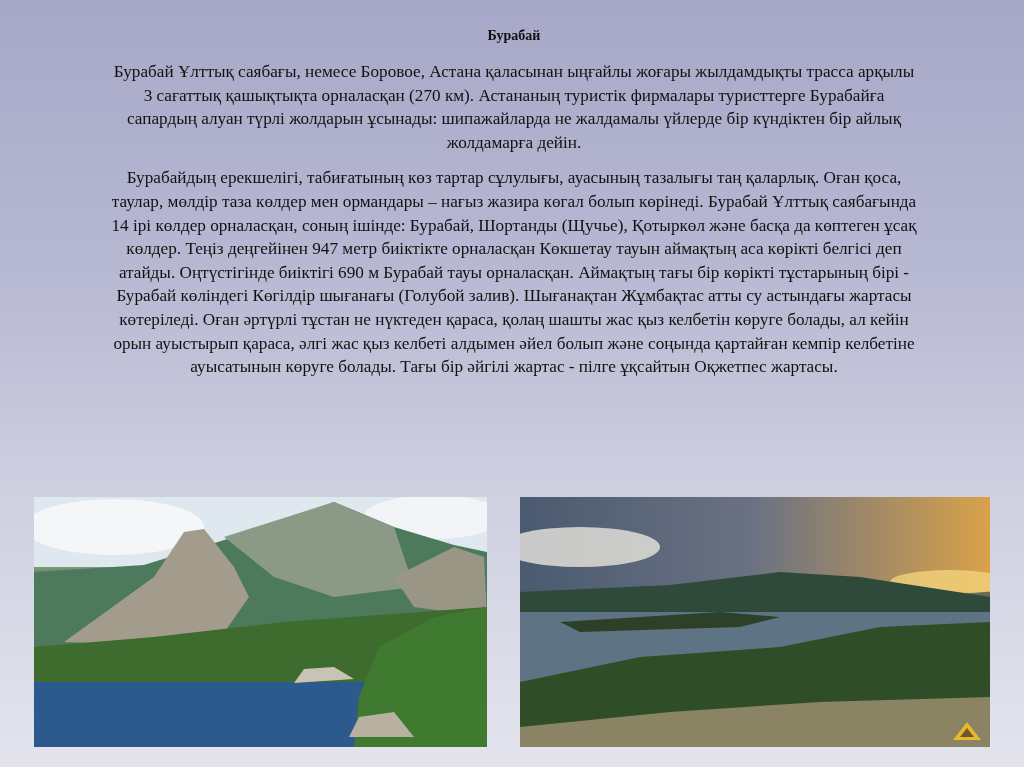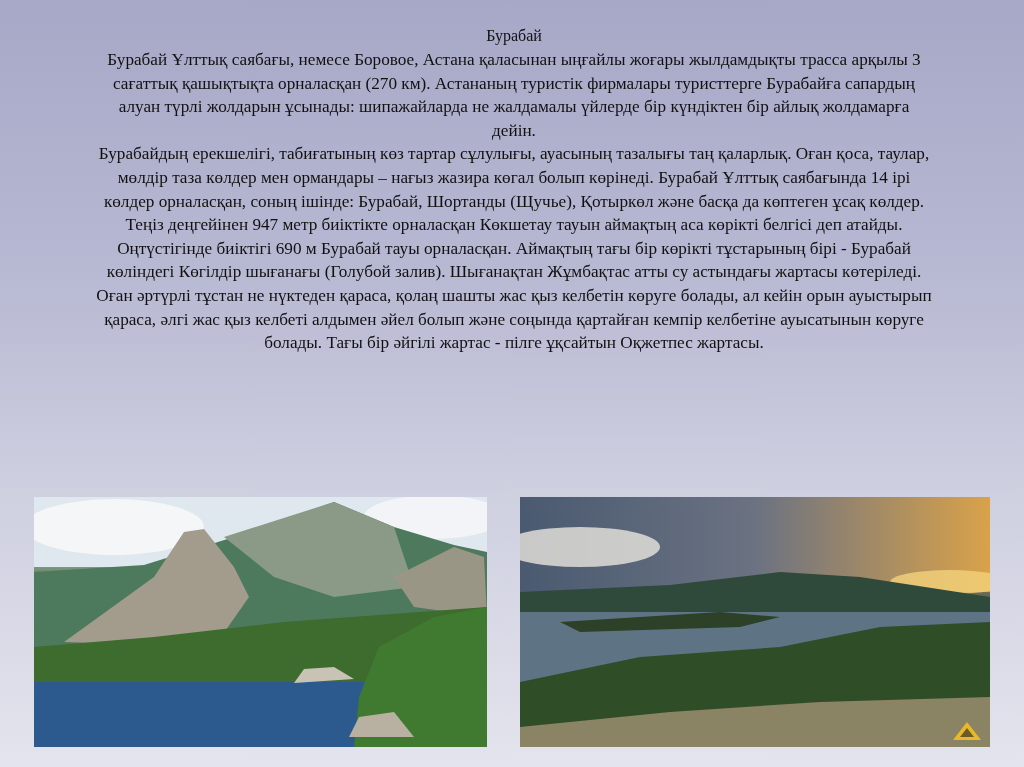--- a/index.html
+++ b/index.html
@@ -6,22 +6,22 @@
     body {
       width: 1024px; height: 767px; overflow: hidden; position: relative;
       background: linear-gradient(to bottom, #a7a8c7 0%, #b7b8d2 35%, #cfd0e0 65%, #e4e4ee 100%);
       font-family: "Liberation Serif", "DejaVu Serif", serif;
       color: #111;
     }
     .slide-text {
       position: absolute; left: 96px; top: 24px; width: 836px;
       text-align: center; font-size: 17.2px; line-height: 23.6px;
     }
-    .slide-title { font-weight: normal; font-size: 16px; line-height: 24px; margin: 0; }
-    .para { margin: 0; }
+    .slide-title { font-weight: bold; font-size: 14px; line-height: 24px; margin: 0; }
+    .para { margin: 12px; }
     .photo {
       position: absolute; top: 497px; height: 250px; overflow: hidden;
     }
     .photo-left { left: 34px; width: 453px;
       background: linear-gradient(to bottom, #e8eef4 0%, #cfdbe6 16%, #6e8d6c 30%, #3c6b3a 55%, #2f5a2a 72%, #2c5d8f 76%, #2a5488 100%); }
     .photo-right { left: 520px; width: 470px;
       background: linear-gradient(to bottom, #3b4e64 0%, #6c7787 18%, #d3b47a 30%, #6f6d56 38%, #2e4a3f 46%, #556b78 55%, #2f4a2c 70%, #3d5a2d 82%, #8b8463 100%); }
     svg { display: block; }
     .logo-tri { position: absolute; right: 8px; bottom: 6px; }
   </style>

